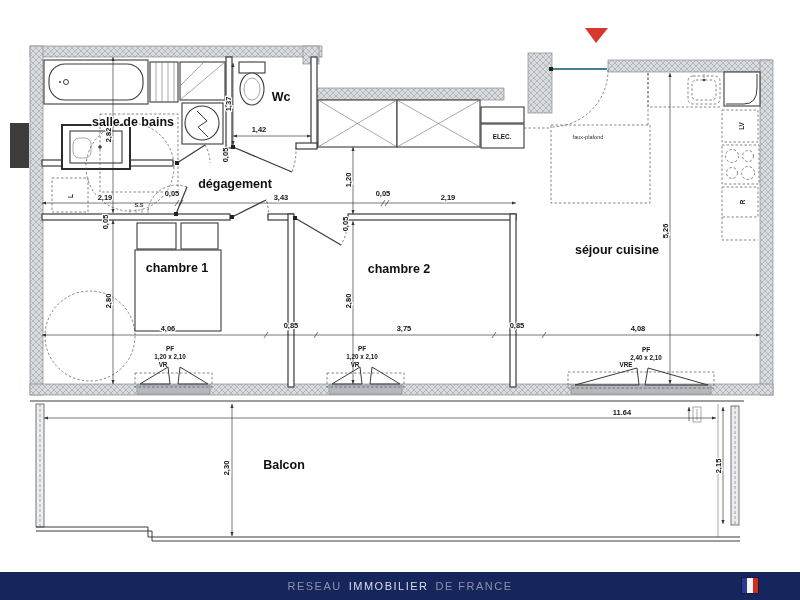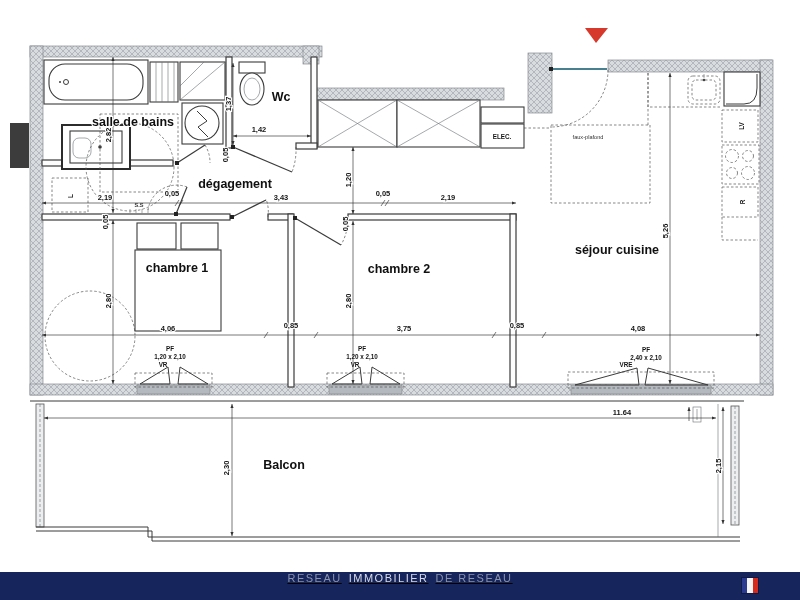--- a/index.html
+++ b/index.html
@@ -14,21 +14,21 @@
   .ln{stroke:#3b3b3b;stroke-width:1;fill:none;}
   .thin{stroke:#6a6f74;stroke-width:.6;fill:none;}
   .dashf{stroke:#555;stroke-width:.7;fill:none;stroke-dasharray:2.5 2;}
   .dim{stroke:#2f2f2f;stroke-width:.65;fill:none;}
   .dimtxt{font-size:7.5px;fill:#141414;font-weight:600;paint-order:stroke;stroke:#fff;stroke-width:2.2px;}
   .room{font-weight:bold;font-size:12.5px;fill:#101010;paint-order:stroke;stroke:#fff;stroke-width:2px;}
   .wlabel{font-weight:bold;font-size:6.3px;fill:#141414;}
   .tiny{font-size:5.6px;fill:#333;}
   .door{stroke:#3b3b3b;stroke-width:1.2;fill:none;}
   .hinge{fill:#222;}
-  .footer{position:absolute;left:0;bottom:0;width:800px;height:28px;background:#16255c;display:flex;align-items:flex-start;justify-content:center;text-decoration:underline;}
+  .footer{position:absolute;left:0;bottom:0;width:800px;height:28px;background:#16255c;display:flex;align-items:center;justify-content:center;}
   .footer .brand{color:#8a93ad;font-size:11px;letter-spacing:1.5px;display:flex;gap:7px;}
   .footer .hl{color:#d8dce8;}
   .flag{position:absolute;right:42px;top:6px;width:16px;height:15px;display:flex;outline:1px solid #0e1a45;}
   .flag span{flex:1;}
   .fb{background:#2a3a8f;}.fw{background:#f4f4f4;}.fr{background:#d52b1e;}
 </style>
 </head>
 <body>
 
 <div class="stage">
@@ -301,21 +301,21 @@
     <text class="room" x="399" y="273" text-anchor="middle">chambre 2</text>
     <text class="room" x="617" y="254" text-anchor="middle">séjour cuisine</text>
     <text class="room" x="284" y="469" text-anchor="middle">Balcon</text>
   </g>
 </svg>
 
 <div class="footer">
   <div class="brand">
     <span>RESEAU</span>
     <span class="hl">IMMOBILIER</span>
-    <span>DE RESEAU</span>
+    <span>DE FRANCE</span>
   </div>
   <div class="flag">
     <span class="fb"></span>
         <span class="fw"></span>
         <span class="fr"></span>
   </div>
 </div>
 </div>
 
 </body></html>

